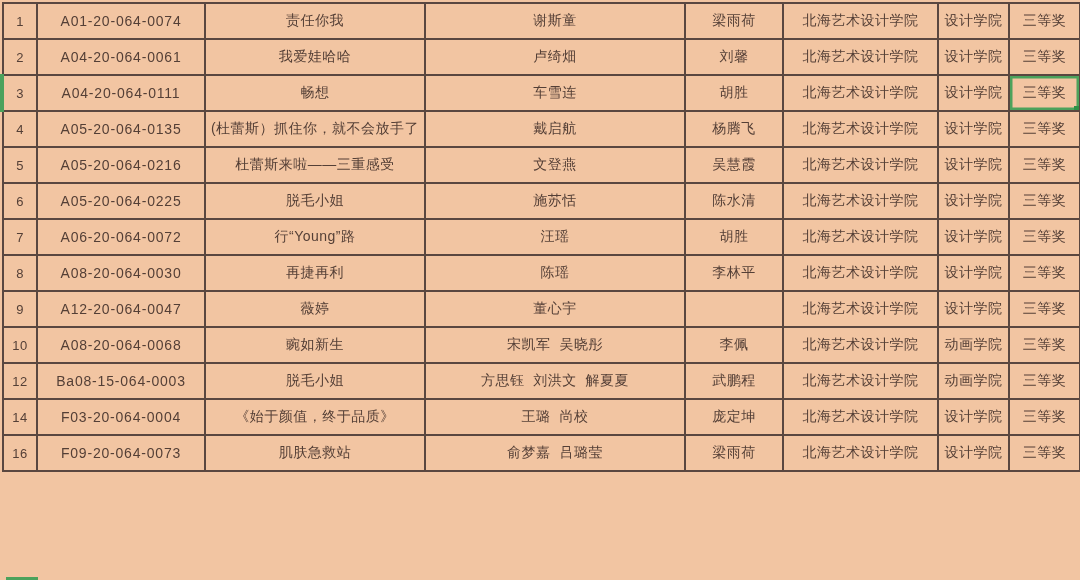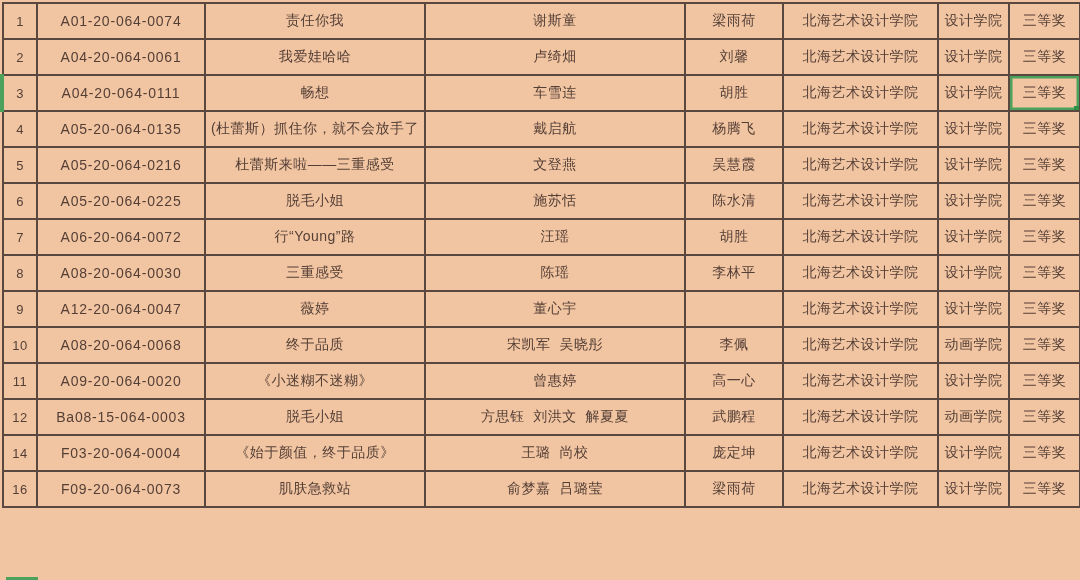--- a/index.html
+++ b/index.html
@@ -148,55 +148,45 @@
           <td class="c-title">行“Young”路</td>
           <td class="c-authors">汪瑶</td>
           <td class="c-teacher">胡胜</td>
           <td class="c-school">北海艺术设计学院</td>
           <td class="c-college">设计学院</td>
           <td class="c-award">三等奖</td>
         </tr>
         <tr>
           <td class="c-no">8</td>
           <td class="c-code">A08-20-064-0030</td>
-          <td class="c-title">三重感受</td>
+          <td class="c-title">再捷再利</td>
           <td class="c-authors">陈瑶</td>
           <td class="c-teacher">李林平</td>
           <td class="c-school">北海艺术设计学院</td>
           <td class="c-college">设计学院</td>
           <td class="c-award">三等奖</td>
         </tr>
         <tr>
           <td class="c-no">9</td>
           <td class="c-code">A12-20-064-0047</td>
           <td class="c-title">薇婷</td>
           <td class="c-authors">董心宇</td>
           <td class="c-teacher"></td>
           <td class="c-school">北海艺术设计学院</td>
           <td class="c-college">设计学院</td>
           <td class="c-award">三等奖</td>
         </tr>
         <tr>
           <td class="c-no">10</td>
           <td class="c-code">A08-20-064-0068</td>
-          <td class="c-title">终于品质</td>
+          <td class="c-title">豌如新生</td>
           <td class="c-authors">宋凯军  吴晓彤</td>
           <td class="c-teacher">李佩</td>
           <td class="c-school">北海艺术设计学院</td>
           <td class="c-college">动画学院</td>
-          <td class="c-award">三等奖</td>
-        </tr>
-        <tr>
-          <td class="c-no">11</td>
-          <td class="c-code">A09-20-064-0020</td>
-          <td class="c-title">《小迷糊不迷糊》</td>
-          <td class="c-authors">曾惠婷</td>
-          <td class="c-teacher">高一心</td>
-          <td class="c-school">北海艺术设计学院</td>
-          <td class="c-college">设计学院</td>
           <td class="c-award">三等奖</td>
         </tr>
         <tr>
           <td class="c-no">12</td>
           <td class="c-code">Ba08-15-064-0003</td>
           <td class="c-title">脱毛小姐</td>
           <td class="c-authors">方思钰  刘洪文  解夏夏</td>
           <td class="c-teacher">武鹏程</td>
           <td class="c-school">北海艺术设计学院</td>
           <td class="c-college">动画学院</td>

